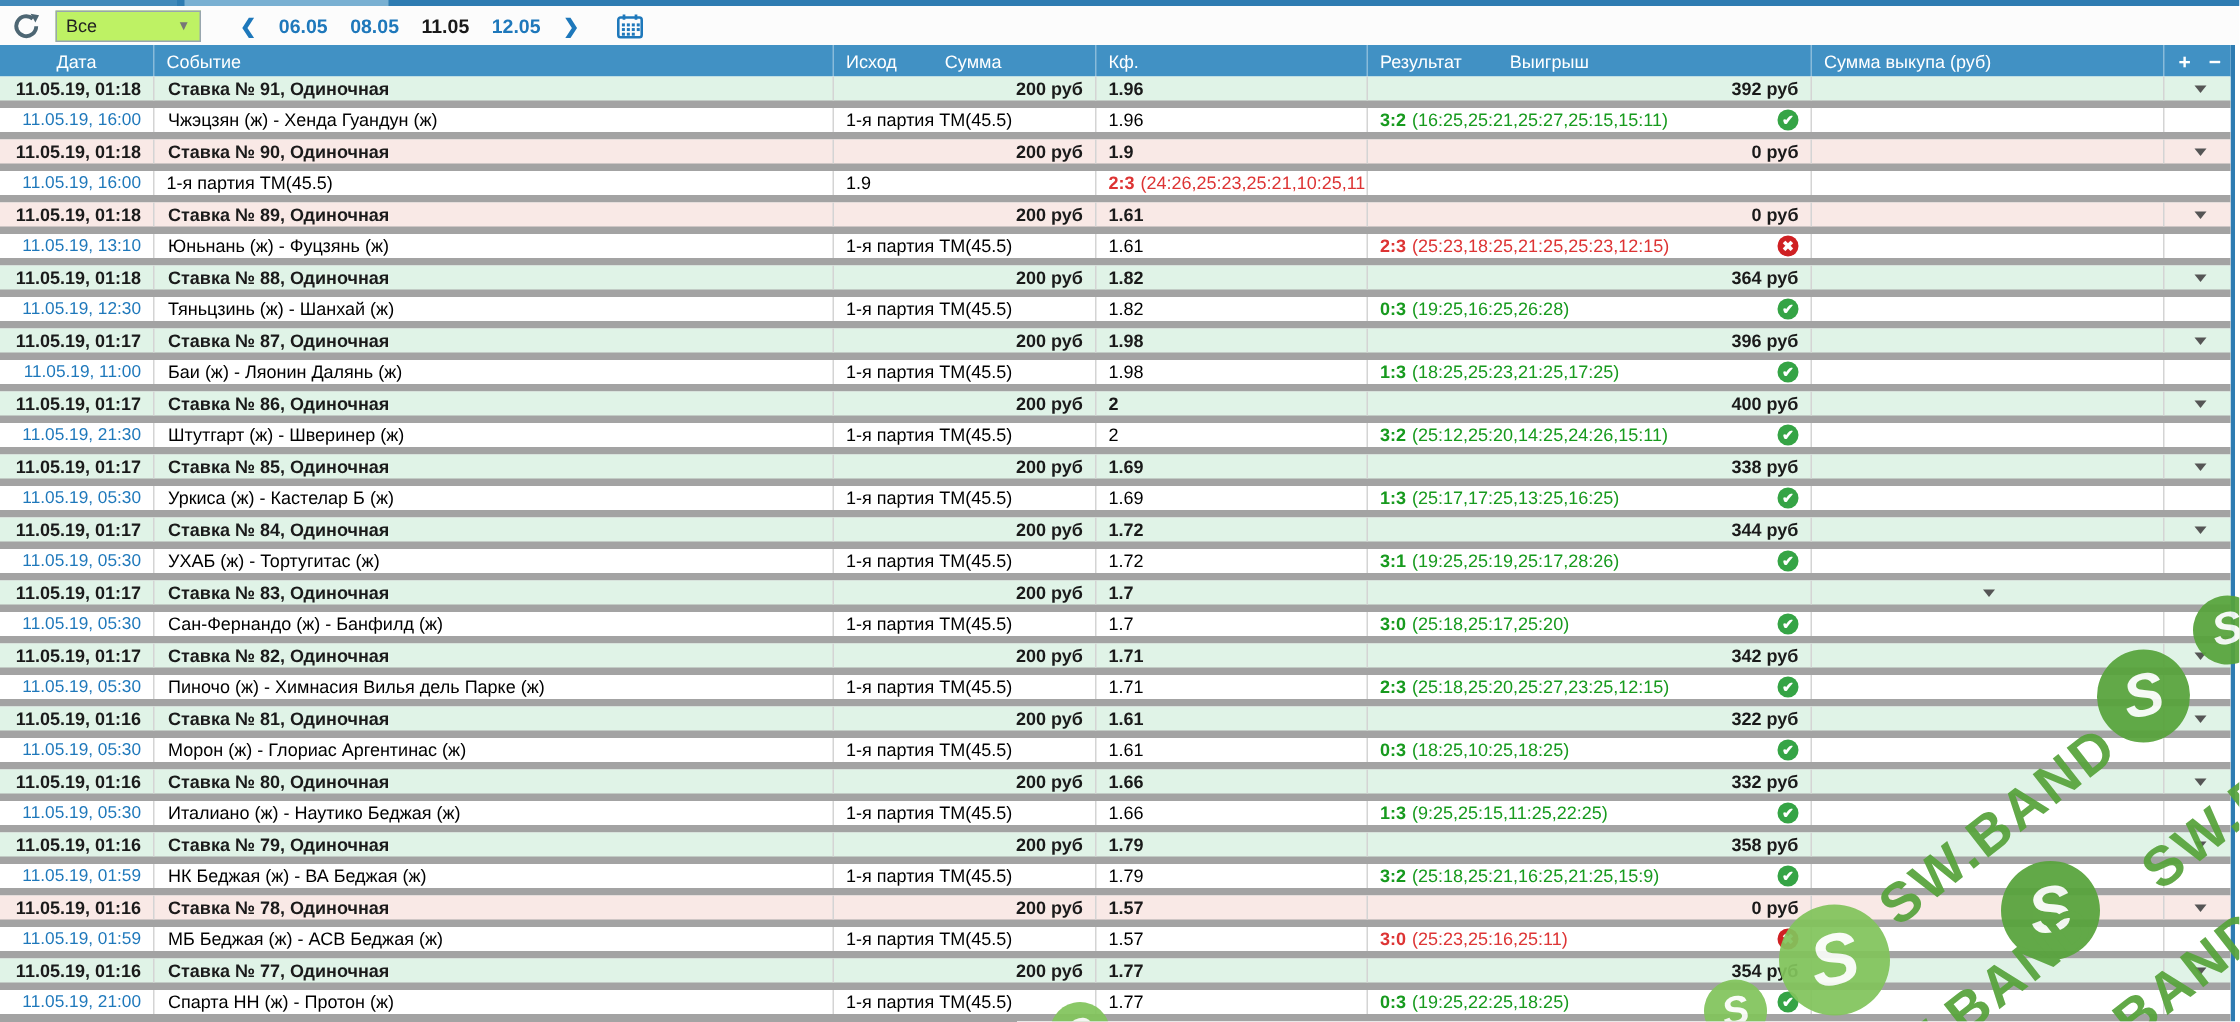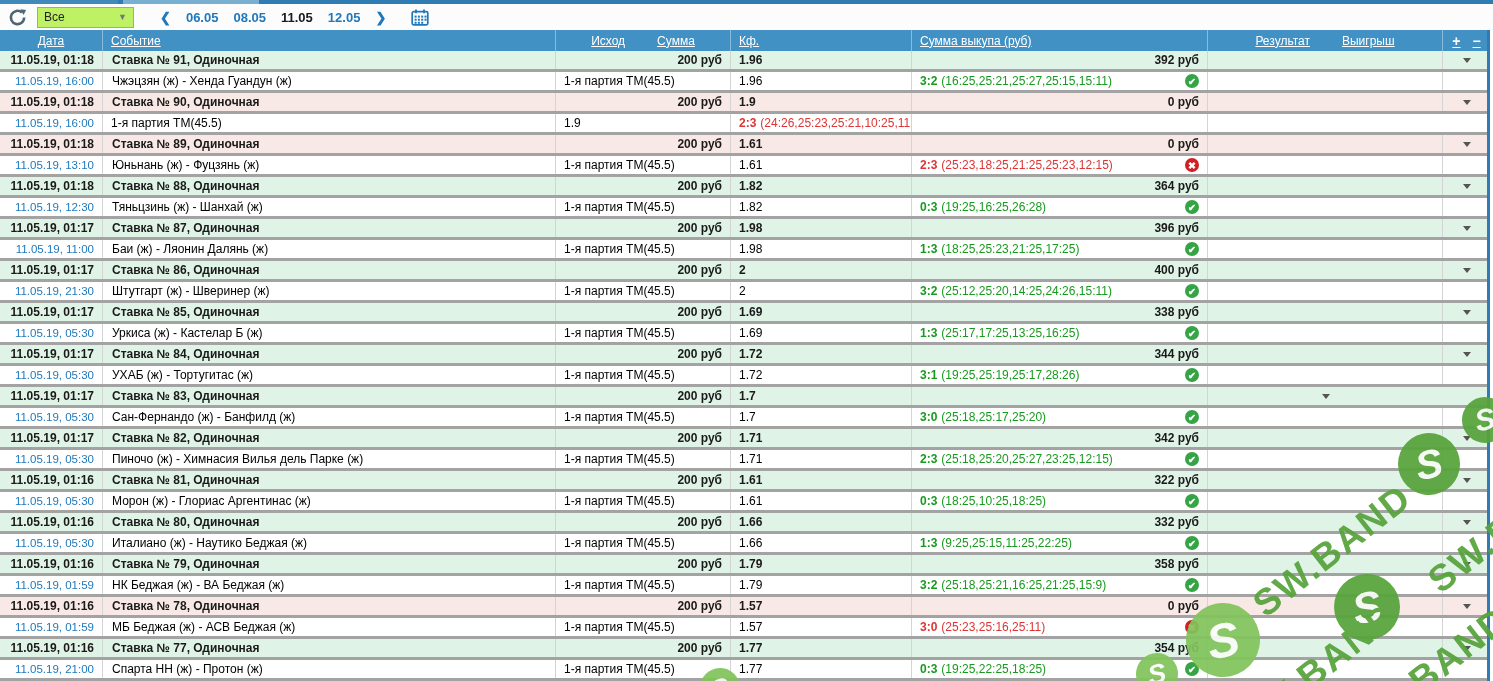--- a/index.html
+++ b/index.html
@@ -21,29 +21,29 @@
   .datenav { margin-left:26px; display:flex; align-items:center; gap:15px; font-size:13px; font-weight:bold; }
   .chev { color:var(--link-blue); font-size:13px; cursor:pointer; }
   .dlist { display:flex; gap:15px;align-items:center; }
   .date { color:var(--link-blue); cursor:pointer; }
   .date.active { color:#1a1a1a; }
   .cal { margin-left:10px; cursor:pointer; display:flex; }
 
   
   .tbl { position:absolute; top:30px; left:0; width:1490px; border-right:3px solid var(--tabstrip-blue); }
   .hdr, .r { display:grid; grid-template-columns:103px 453px 175px 181px 296px 235px 47px; height:21px; align-items:stretch; }
-  .hdr { background:var(--header-blue); color:#fff; font-size:12px;text-decoration:underline; }
+  .hdr { background:var(--header-blue); color:#fff; font-size:12px; }
   .hc { display:flex; align-items:center; padding:0 8px; border-right:1px solid rgba(255,255,255,.38); white-space:nowrap; overflow:hidden; }
   .hc:last-child { border-right:none; }
   .hc.center { justify-content:center; }
-  .hc.split { justify-content:center;gap:32px; }
+  .hc.split { justify-content:flex-start;gap:32px; }
   .hc.pm { justify-content:center; gap:12px; font-weight:bold; font-size:14px; }
   .hc.pm span { cursor:pointer; line-height:1; }
 
-  .r { font-size:12px; border-bottom:3px solid #a3a3a3; background:#fff; }
+  .r { font-size:12px; border-bottom:5px solid #a3a3a3; background:#fff; }
   .r.summary.win  { background:var(--row-win); }
   .r.summary.loss { background:var(--row-loss); }
   .c { display:flex; align-items:center; padding:0 8px; border-right:1px solid #d4d4d4; white-space:nowrap; overflow:hidden; }
   .c:last-child { border-right:none; }
   .c.right { justify-content:flex-end; }
   .c.center { justify-content:center; }
   .b { font-weight:bold; color:#1a1a1a; }
   .c2 { padding-left:9px; }
   .link { color:var(--link-blue); font-size:11.5px; cursor:pointer; }
   .c.res { justify-content:space-between;gap:20px; }
@@ -133,25 +133,25 @@
 
 <div class="tbl">
   <div class="hdr">
     <div class="hc center">Дата</div>
     <div class="hc">Событие</div>
     <div class="hc split">
       <span>Исход</span>
       <span>Сумма</span>
     </div>
     <div class="hc">Кф.</div>
-    <div class="hc">Сумма выкупа (руб)</div>
     <div class="hc split">
       <span>Результат</span>
       <span>Выигрыш</span>
     </div>
+    <div class="hc">Сумма выкупа (руб)</div>
     <div class="hc pm">
       <span>+</span>
       <span>−</span>
     </div>
   </div>
   <div>
       <div class="r summary win">
         <div class="c right b">11.05.19, 01:18</div>
         <div class="c c2 b">Ставка № 91, Одиночная</div>
         <div class="c right b">200 руб</div>

